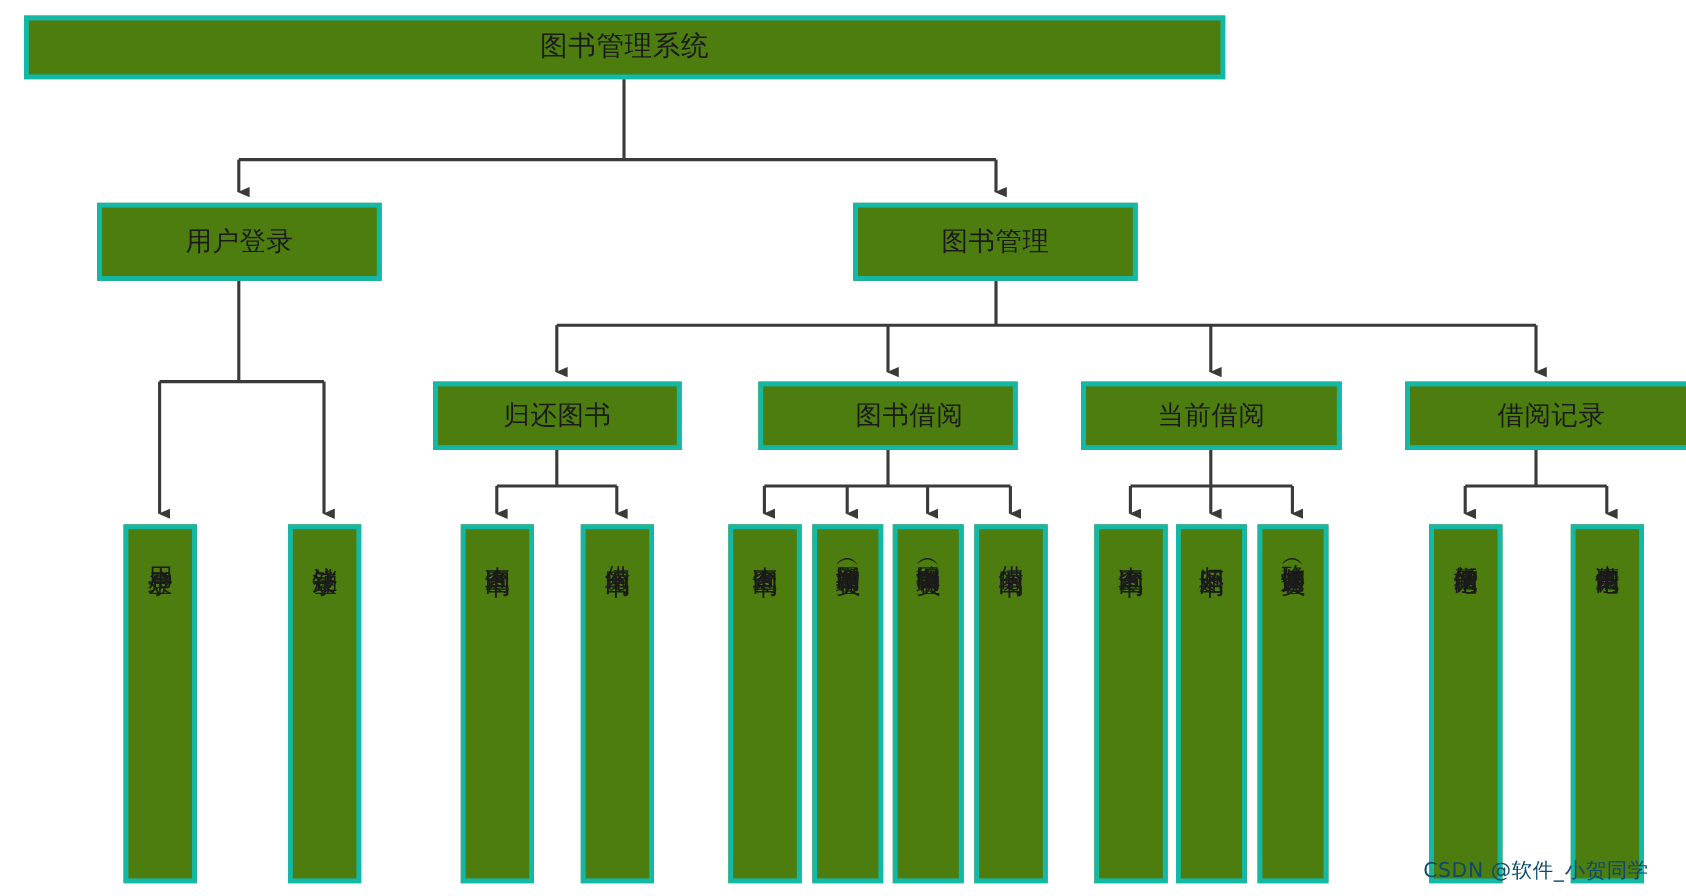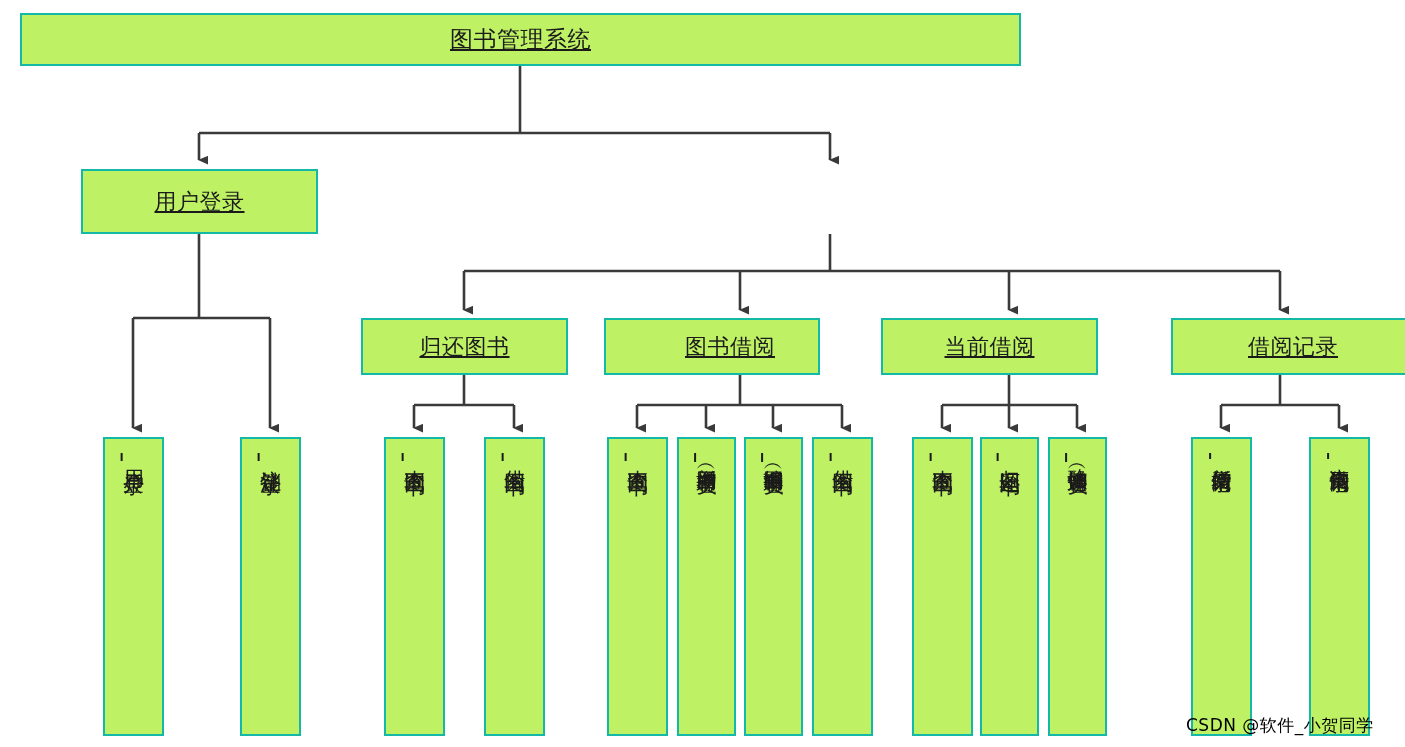--- a/index.html
+++ b/index.html
@@ -22,27 +22,26 @@
     position: absolute;
     left: 0;
     top: 0;
     width: 1405px;
     height: 747px;
     pointer-events: none;
   }
   .node {
     position: absolute;
     box-sizing: border-box;
-    background: #bef264;
-    border: 2px solid #14b8a6;
+    background: #4d7c0f;
+    border: 4px solid #14b8a6;
     display: flex;
     align-items: center;
     justify-content: center;
     color: #1b1b1b;
-    text-decoration: underline;
   }
   .node-label {
     display: block;
     text-align: center;
     line-height: 1.18;
     white-space: nowrap;
   }
   
   .node.horiz .node-label {
     font-size: 22px;
@@ -67,21 +66,21 @@
   }
   .node.leaf.leaf-long .node-label {
     font-size: 20px;
     letter-spacing: 1px;
   }
   .watermark {
     position: absolute;
     left: 1186px;
     top: 714px;
     font-size: 17px;
-    color: #000000;
+    color: #0c4a6e;
     white-space: nowrap;
     letter-spacing: 0.5px;
   }
 </style>
 </head>
 <body>
 
 <div id="diagram-root">
 
   <svg id="edge-layer" viewBox="0 0 1405 747" width="1405" height="747" xmlns="http://www.w3.org/2000/svg">
@@ -134,28 +133,31 @@
     </g>
   </svg>
 
   <div class="node horiz root" style="left:20px; top:13px; width:1001px; height:53px;">
     <span class="node-label">图书管理系统</span>
   </div>
 
   <div class="node horiz" style="left:81px; top:169px; width:237px; height:65px;">
     <span class="node-label">用户登录</span>
   </div>
+  <div class="node horiz" style="left:711px; top:169px; width:237px; height:65px;">
+    <span class="node-label">图书管理</span>
+  </div>
 
   <div class="node horiz" style="left:361px; top:318px; width:207px; height:57px;">
     <span class="node-label">归还图书</span>
   </div>
-  <div class="node horiz" style="left:604px; top:318px; width:216px; height:57px;padding-left:36px;">
+  <div class="node horiz" style="left:632px; top:318px; width:216px; height:57px;padding-left:36px;">
     <span class="node-label">图书借阅</span>
   </div>
-  <div class="node horiz" style="left:881px; top:318px; width:217px; height:57px;">
+  <div class="node horiz" style="left:901px; top:318px; width:217px; height:57px;">
     <span class="node-label">当前借阅</span>
   </div>
   <div class="node horiz" style="left:1171px; top:318px; width:244px; height:57px;">
     <span class="node-label">借阅记录</span>
   </div>
 
   <div class="node leaf" style="left:103px; top:437px; width:61px; height:299px;">
     <span class="node-label">用户登录</span>
   </div>
   <div class="node leaf" style="left:240px; top:437px; width:61px; height:299px;">

